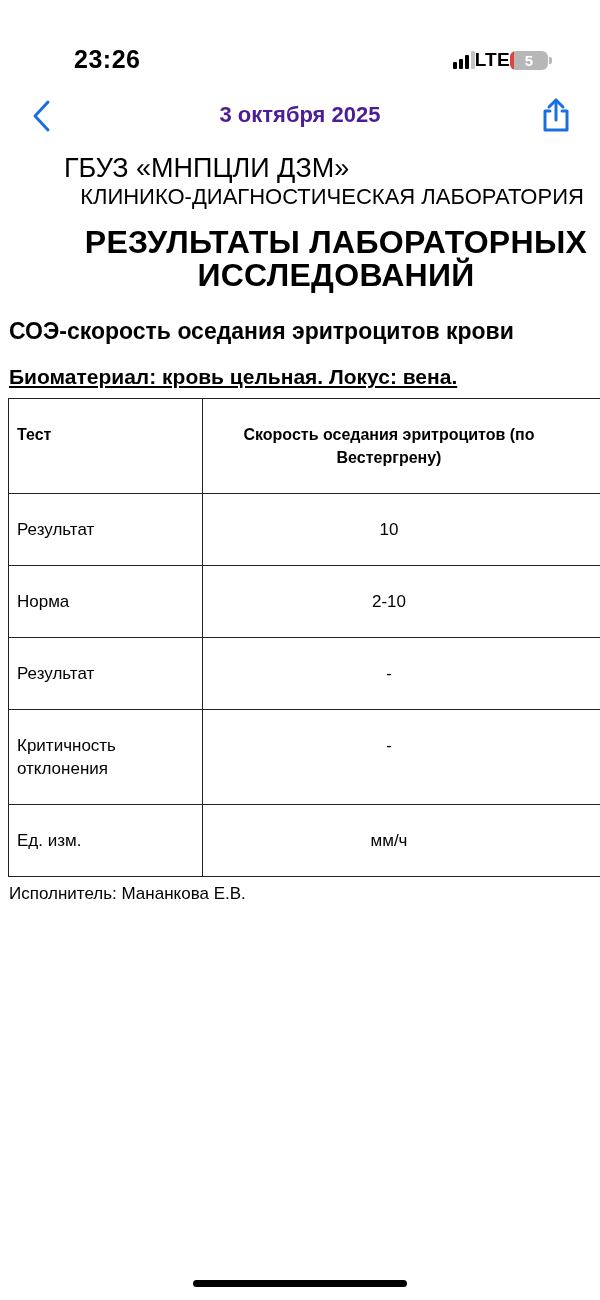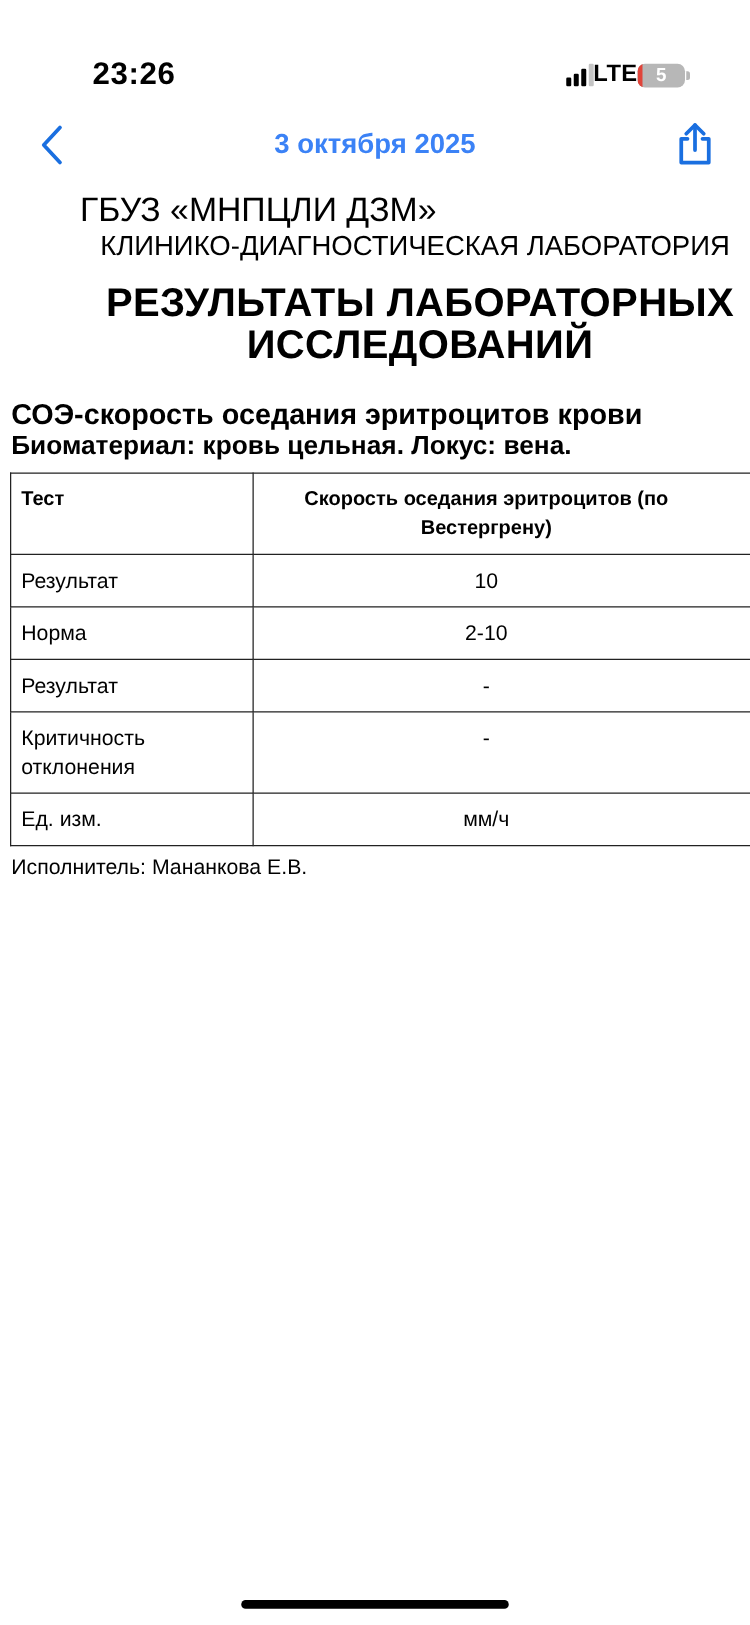--- a/index.html
+++ b/index.html
@@ -96,21 +96,21 @@
       height: 36px;
       cursor: pointer;
     }
     .nav-title {
       position: absolute;
       left: 0; right: 0;
       top: 14px;
       text-align: center;
       font-size: 22px;
       font-weight: bold;
-      color: #3b82f6;
+      color: #4c1d95;
     }
     .share-button {
       position: absolute;
       right: 28px;
       top: 8px;
       width: 32px;
       height: 38px;
       cursor: pointer;
     }
     .doc {
@@ -144,33 +144,35 @@
     .test-title {
       font-size: 23px;
       font-weight: bold;
       margin-top: 26px;
       margin-left: 9px;
       white-space: nowrap;
     }
     .biomaterial {
       font-size: 21px;
       font-weight: bold;
+      margin-top: 20px;
       margin-left: 9px;
       white-space: nowrap;
+      text-decoration: underline;
     }
     table.results {
       margin-top: 9px;
       margin-left: 8px;
       border-collapse: collapse;
       width: 660px;
       font-size: 17px;
     }
     table.results td, table.results th {
       border: 1.5px solid #222;
-      padding: 9px 8px;
+      padding: 24px 8px;
       vertical-align: top;
       line-height: 23px;
     }
     table.results th {
       font-weight: bold;
       font-size: 16px;
     }
     table.results th.col-test {
       text-align: left;
       width: 194px;

